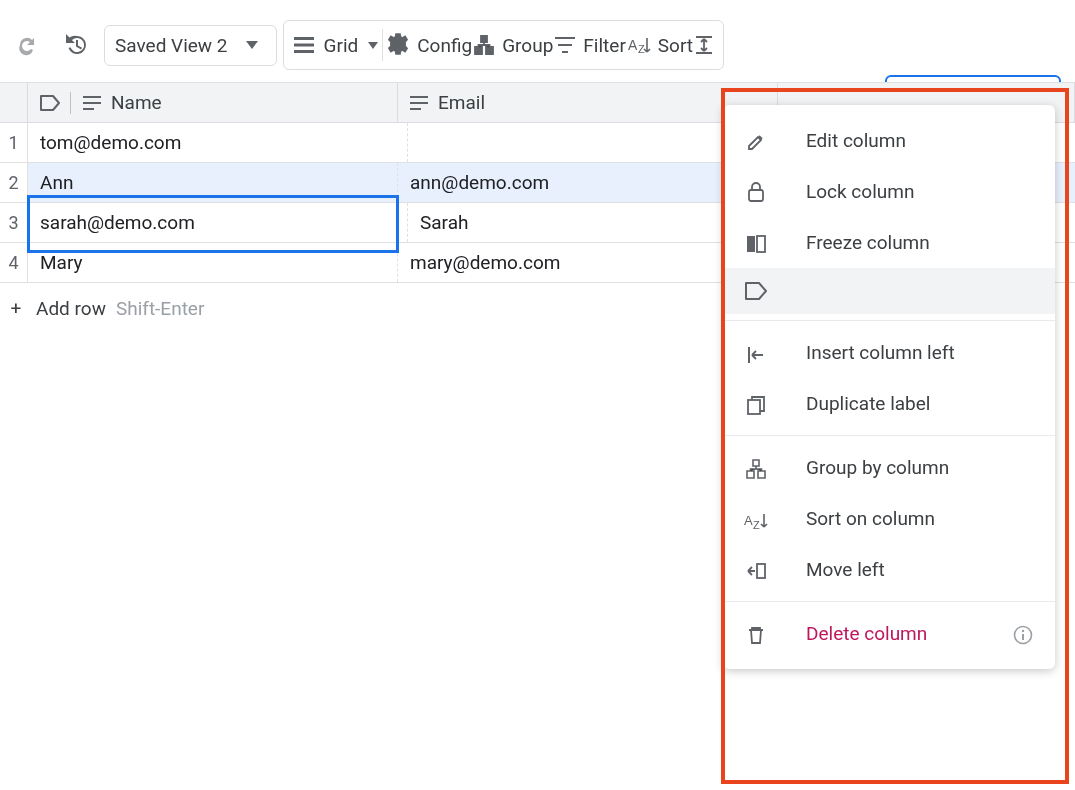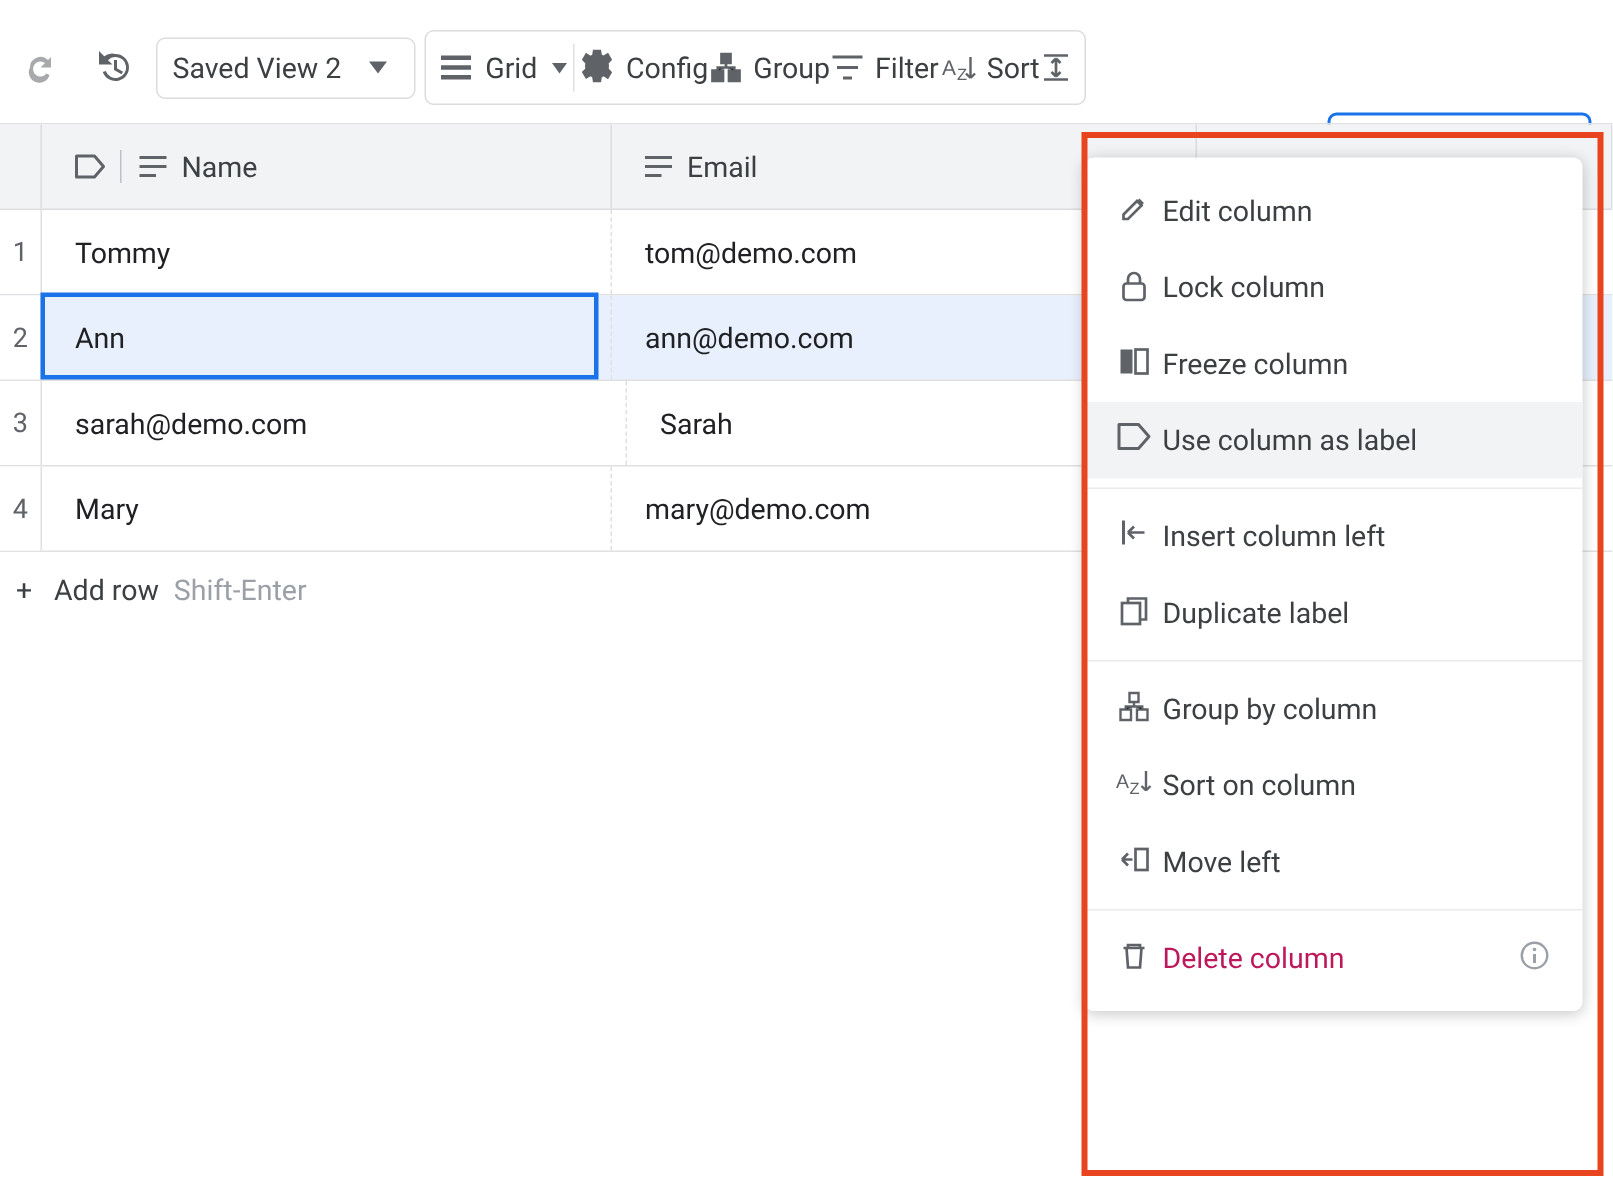--- a/index.html
+++ b/index.html
@@ -9,21 +9,21 @@
   .toolbar { display: flex; align-items: center; gap: 6px; padding: 6px 6px; margin-top: 14px; }
   .tbtn { display: flex; align-items: center; gap: 8px; padding: 8px 10px; border-radius: 4px; color: #3c4043; cursor: default; }
   .tbtn.bordered { border: 1px solid #dadce0; border-radius: 6px; }
   .tbtn svg { display: block; }
   .icon-color { fill: #5f6368; }
   .sep { width: 1px; height: 32px; background: #e0e0e0; margin: 0 2px; }
   .drop-tri { margin-left: 10px; }
 
   
   .grid { position: relative; margin-top: 6px; border-top: 1px solid #e0e0e0; }
-  .row { display: flex; height: 57px; align-items: stretch; position: relative; gap: 10px; }
+  .row { display: flex; height: 40px; align-items: stretch; position: relative; }
   .row.header { background: #f1f3f4; border-bottom: 1px solid #dadce0; }
   .row.data { border-bottom: 1px solid #e0e0e0; }
   .rownum { width: 28px; flex: none; display: flex; align-items: center; justify-content: center; font-size: 18px; color: #5f6368; border-right: 1px solid #e0e0e0; background: #fff; }
   .row.header .rownum { background: #f1f3f4; border-right-color: #dadce0; }
   .cell { flex: none; border-right: 1px solid #e0e0e0; display: flex; align-items: center; padding: 0 12px; position: relative; }
   .row.data .cell { border-right-style: dashed; border-right-color: #e0e0e0; }
   .row.data .cell:last-child { border-right: none; }
   .col-name { width: 370px; }
   .col-email { width: 380px; }
   .col-end { flex: 1; }
@@ -34,21 +34,21 @@
   .selected-row { background: #e8f0fe; }
   .selected-cell { position: absolute; border: 3px solid #1a73e8; pointer-events: none; }
 
   .add-row { display: flex; align-items: center; height: 50px; padding-left: 6px; color: #3c4043; gap: 10px; font-size: 19px; }
   .add-row .hint { color: #9aa0a6; }
 
   .add-col-btn { position: absolute; top: 75px; right: 14px; border: 2px solid #1a73e8; color: #1a73e8; background: #fff; border-radius: 6px; padding: 7px 24px 10px 24px; font-size: 19px; display: flex; align-items: center; gap: 10px; }
 
   
   .ctx { position: absolute; top: 105px; right: 20px; width: 332px; background: #fff; border-radius: 6px; box-shadow: 0 2px 10px rgba(0,0,0,.22); padding: 10px 0; }
-  .ctx-item { display: flex; align-items: flex-start; gap: 8px; padding: 14px 22px; font-size: 19px; color: #3c4043; }
+  .ctx-item { display: flex; align-items: flex-end; gap: 39px; padding: 14px 22px; font-size: 19px; color: #3c4043; }
   .ctx-item.hover { background: #f1f3f4; }
   .ctx-sep { height: 1px; background: #e8eaed; margin: 6px 0; }
   .ctx-item.danger { color: #be185d; }
   .ctx-item .ci { width: 22px; display: flex; justify-content: center; }
 
   .highlight-box { position: absolute; border: 4px solid #e8451e; pointer-events: none; }
 
   svg { overflow: visible; }
 </style>
 </head>
@@ -139,23 +139,20 @@
       <svg width="18" height="14" class="hdr-icon">
           <path class="icon-color" d="M0 0h18v2H0zM0 6h18v2H0zM0 12h11v2H0z"></path>
         </svg>
       <span class="hdr-txt">Email</span>
     </div>
     <div class="cell col-end"></div>
   </div>
 
   <div class="row data">
     <div class="rownum">1</div>
-    <div class="cell col-name">
-        <span>Tommy</span>
-      </div>
     <div class="cell col-email">
         <span>tom@demo.com</span>
       </div>
     <div class="cell col-end"></div>
   </div>
   <div class="row data selected-row">
     <div class="rownum">2</div>
     <div class="cell col-name">
         <span>Ann</span>
       </div>
@@ -221,21 +218,20 @@
         </svg>
       </span>
     <span>Freeze column</span>
   </div>
   <div class="ctx-item hover">
     <span class="ci">
         <svg width="22" height="18">
           <path d="M1 1h13l7 8-7 8H1z" fill="none" stroke="#5f6368" stroke-width="2" stroke-linejoin="round"></path>
         </svg>
       </span>
-    <span>Use column as label</span>
   </div>
   <div class="ctx-sep"></div>
   <div class="ctx-item">
     <span class="ci">
         <svg width="20" height="18">
           <path d="M3 1v16" stroke="#5f6368" stroke-width="2"></path>
           <path d="M17 9H6m0 0l4-4M6 9l4 4" fill="none" stroke="#5f6368" stroke-width="1.8"></path>
         </svg>
       </span>
     <span>Insert column left</span>

